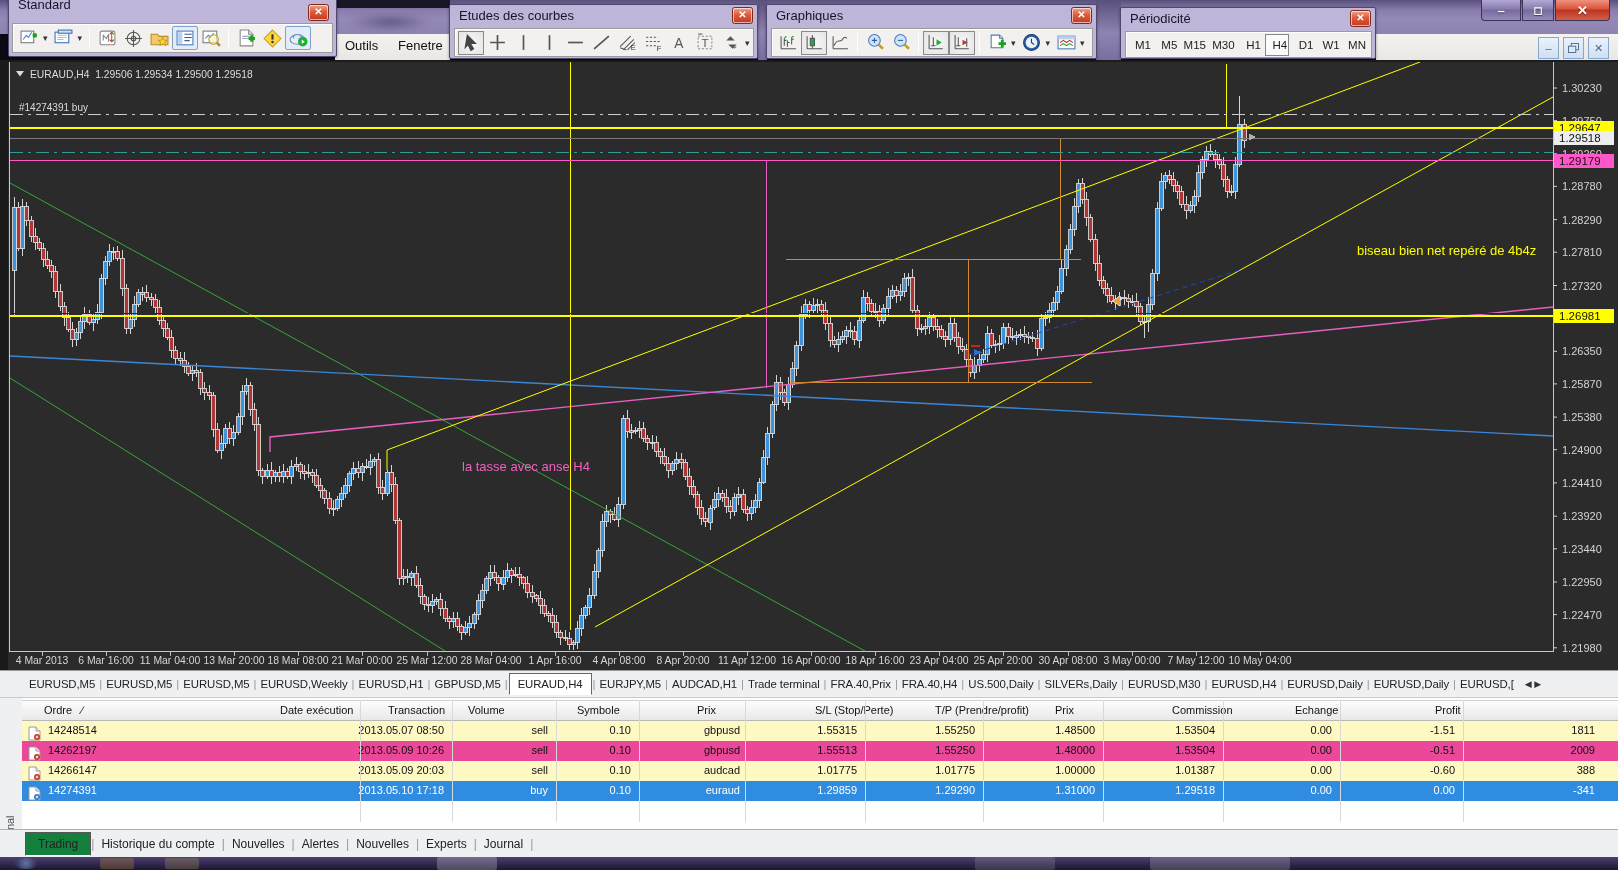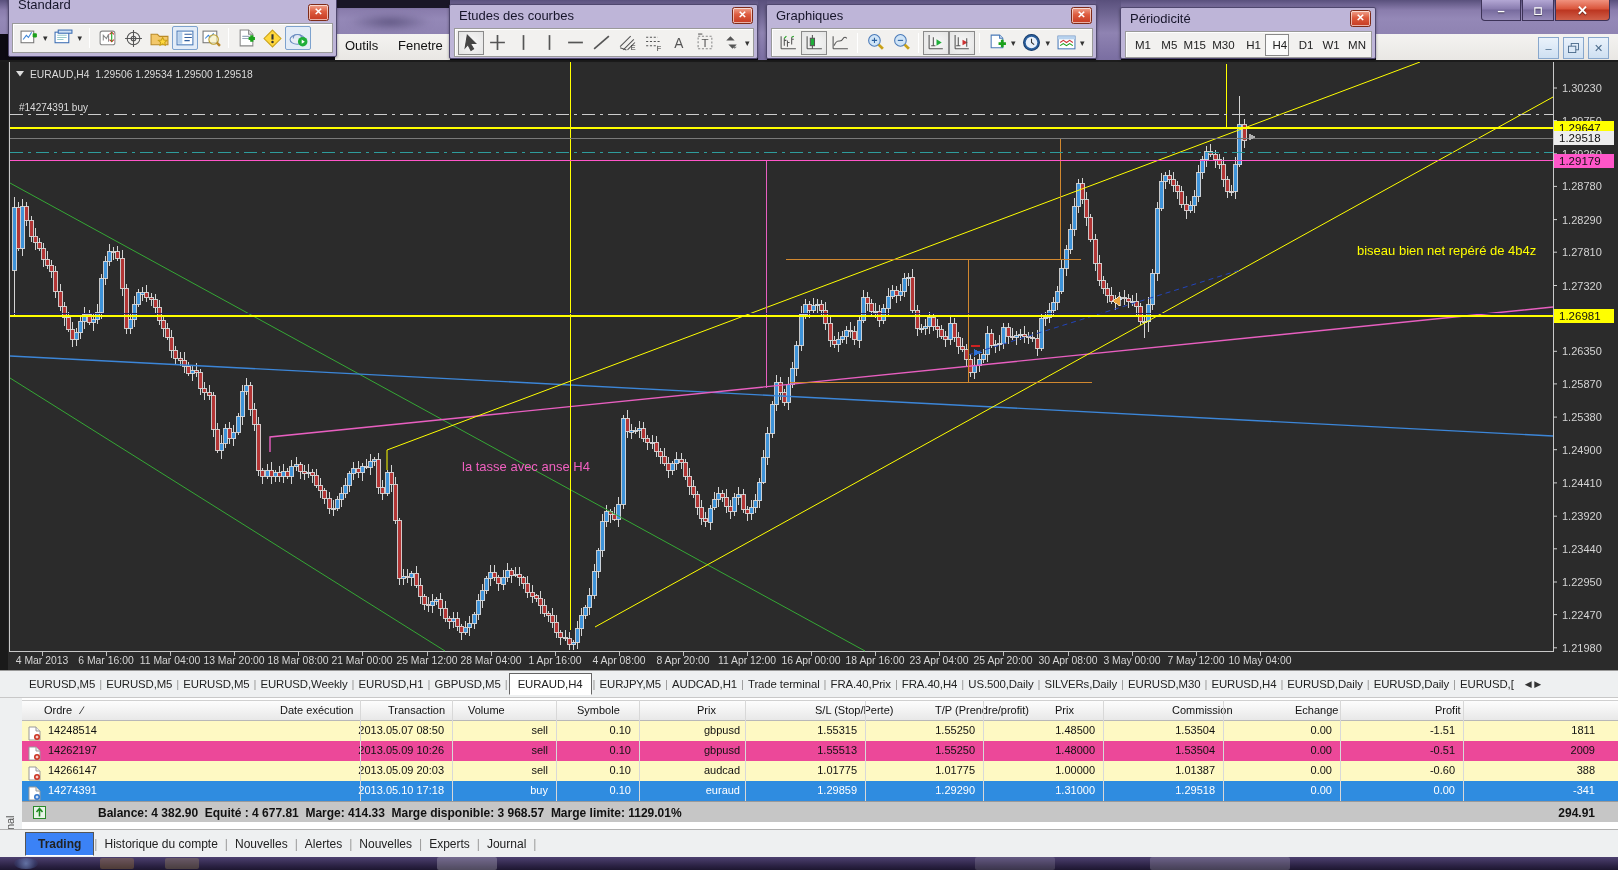--- a/index.html
+++ b/index.html
@@ -43,21 +43,21 @@
 .hc{position:absolute;font-size:11px;color:#111;text-align:left;top:3px;white-space:nowrap}
 .trow{position:absolute;left:22px;width:1596px;height:20px;background:#fef9c3;color:#111}
 .trow.alt{background:#ec4899}
 .trow.sel{background:#2f8ce0;color:#fff}
 .trow .c{position:absolute;font-size:11px;text-align:right;top:3px;white-space:nowrap}
 .vl{position:absolute;top:700px;height:122px;width:1px;background:#d8d8d8}
 #balrow{left:22px;top:801px;width:1596px;height:21px;background:#c6c6c6;border-top:1px solid #9a9a9a;font-size:12px;font-weight:bold;color:#111}
 #lstrip{left:0;top:698px;width:22px;height:159px;background:#eef0f1}
 #botbar{left:0;top:829px;width:1618px;height:28px;background:#eef0f1;border-top:1px solid #b0b0b0;display:flex;align-items:center;font-size:12px;color:#222;padding-left:25px}
 .btab{padding:0 7px}
-.btab.active{background:#3b82f6;border:1px solid #555;border-bottom-color:#fff;padding:4px 12px;font-weight:bold}
+.btab.active{background:#15803d;border:1px solid #555;border-bottom-color:#fff;padding:4px 12px;font-weight:normal}
 .tbsep2{color:#999}
 #taskbar{left:0;top:857px;width:1618px;height:13px;background:linear-gradient(180deg,#4d4170,#2a2142 70%,#1d1730)}
 
 .axt{font-size:11px;fill:#d4d4d4}
 .txt{font-size:10.4px;fill:#d6d6d6}
 #vterm{left:-17px;top:824px;width:54px;font-size:11px;color:#555;transform:rotate(-90deg)}
 </style></head><body>
 <div id="page">
 <div class="abs" id="titlebg">
       <div class="abs" id="titleblobs"></div>
@@ -659,28 +659,20 @@
     <i class="vl" style="left:452px"></i>
     <i class="vl" style="left:556px"></i>
     <i class="vl" style="left:639px"></i>
     <i class="vl" style="left:745px"></i>
     <i class="vl" style="left:865px"></i>
     <i class="vl" style="left:983px"></i>
     <i class="vl" style="left:1103px"></i>
     <i class="vl" style="left:1223px"></i>
     <i class="vl" style="left:1340px"></i>
     <i class="vl" style="left:1463px"></i>
-<div class="abs" id="balrow">
- <svg width="13" height="13" viewBox="0 0 13 13" style="position:absolute;left:11px;top:4px">
-        <rect x="0.5" y="0.5" width="12" height="12" fill="#e8f4e8" stroke="#2a8a2a"></rect>
-        <path d="M6.5 2.5v8M3.5 6l3-3.5L9.5 6" stroke="#1f8a1f" stroke-width="1.6" fill="none"></path>
-      </svg>
- <span style="position:absolute;left:76px;top:4px">Balance: 4 382.90&nbsp; Equité : 4 677.81&nbsp; Marge: 414.33&nbsp; Marge disponible: 3 968.57&nbsp; Marge limite: 1129.01%</span>
- <span style="position:absolute;left:1433px;top:4px;width:140px;text-align:right">294.91</span>
-</div>
 <div class="abs" id="vterm">Terminal</div>
 <div class="abs" id="botbar">
       <span class="btab active">Trading</span>
       <span class="tbsep2">|</span>
       <span class="btab">Historique du compte</span>
       <span class="tbsep2">|</span>
       <span class="btab">Nouvelles</span>
       <span class="tbsep2">|</span>
       <span class="btab">Alertes</span>
       <span class="tbsep2">|</span>

